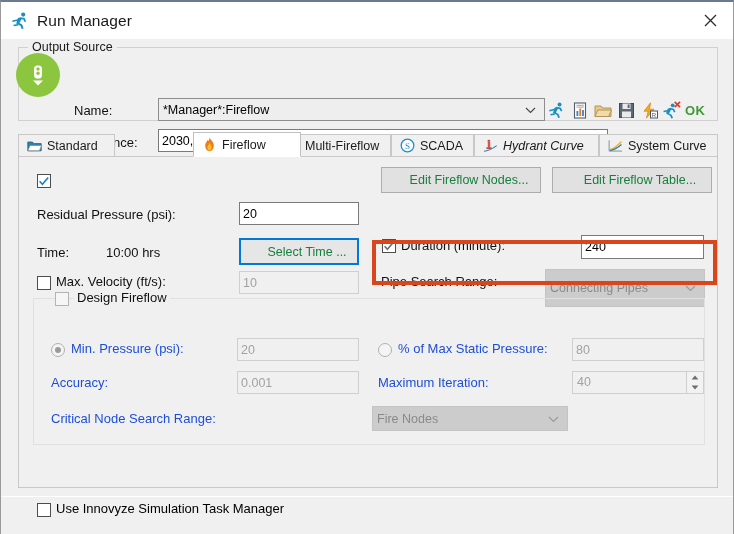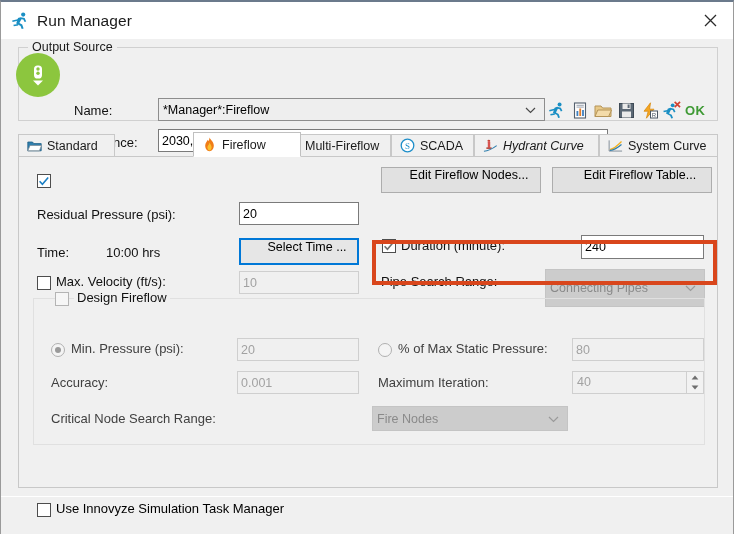--- a/index.html
+++ b/index.html
@@ -90,21 +90,21 @@
     border-radius: 50%;
     background: #8cc63e;
     display: flex; align-items: center; justify-content: center;
   }
 
   .field-label {
     position: absolute;
     font-size: 13px;
     color: #111;
   }
-  .field-label.dim { color: #404040; }
+  .field-label.dim { color: #1d4ed8; }
 
   .textinput {
     position: absolute;
     border: 1px solid #7a7a7a;
     background: #ffffff;
     font-family: "Liberation Sans", sans-serif;
     font-size: 12.5px;
     color: #000;
     padding: 0 3px;
     line-height: 1;
@@ -223,23 +223,23 @@
     background: #9a9a9a;
   }
 
   
   .btn {
     position: absolute;
     background: #e1e1e1;
     border: 1px solid #adadad;
     font-family: "Liberation Sans", sans-serif;
     font-size: 12.5px;
-    color: #000000;
+    color: #15803d;
     display: flex;
-    align-items: flex-start;
+    align-items: center;
     justify-content: center;
     cursor: pointer;
     padding-left: 16px;
   }
   .btn.focused {
     border: 2px solid #0078d7;
     background: #e6e6e6;
   }
 
   

